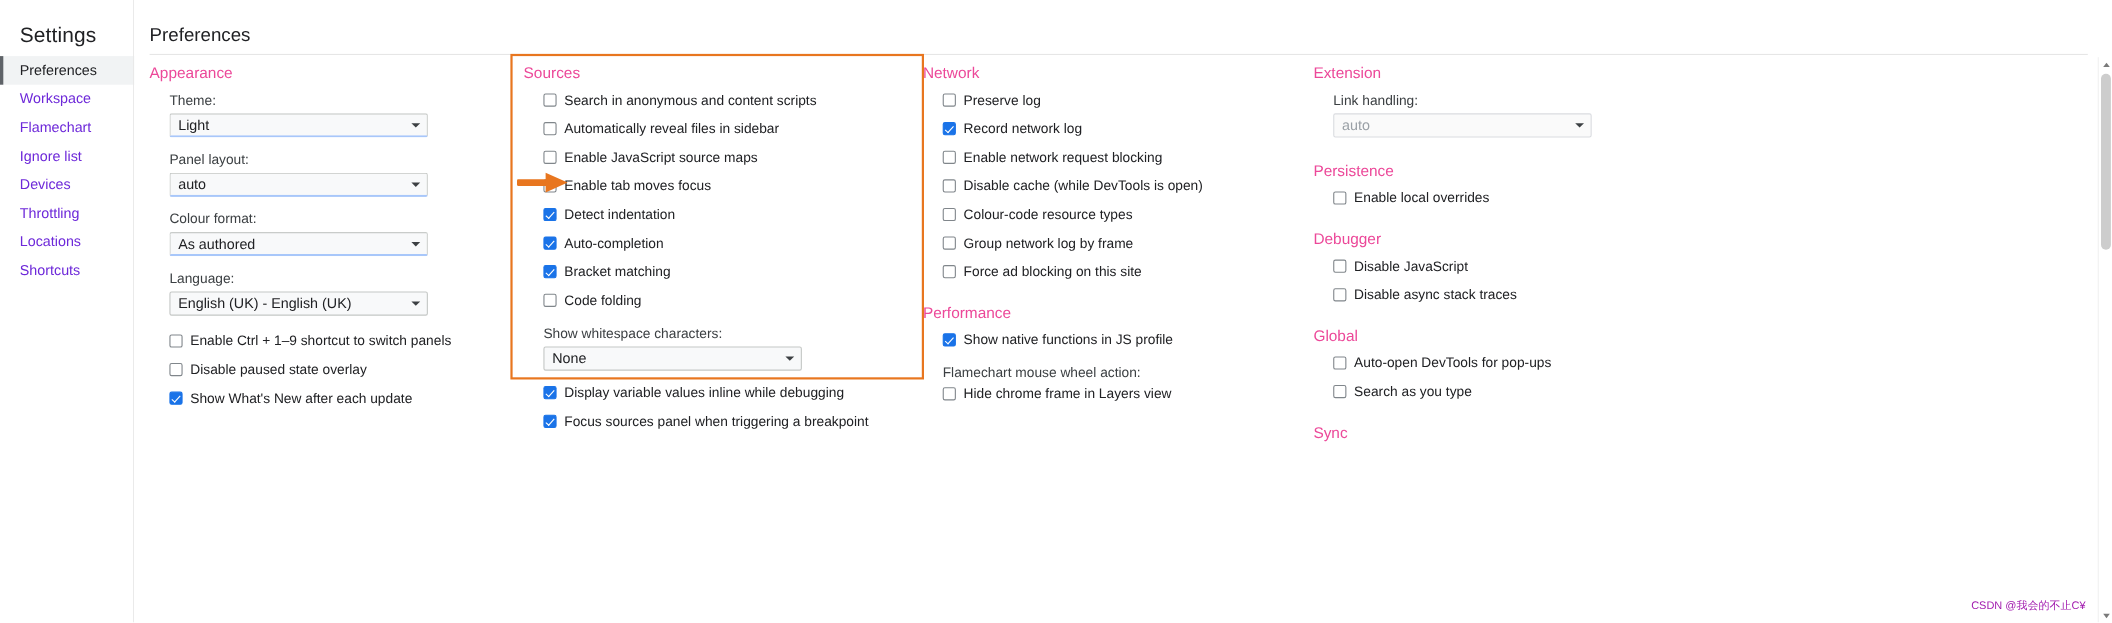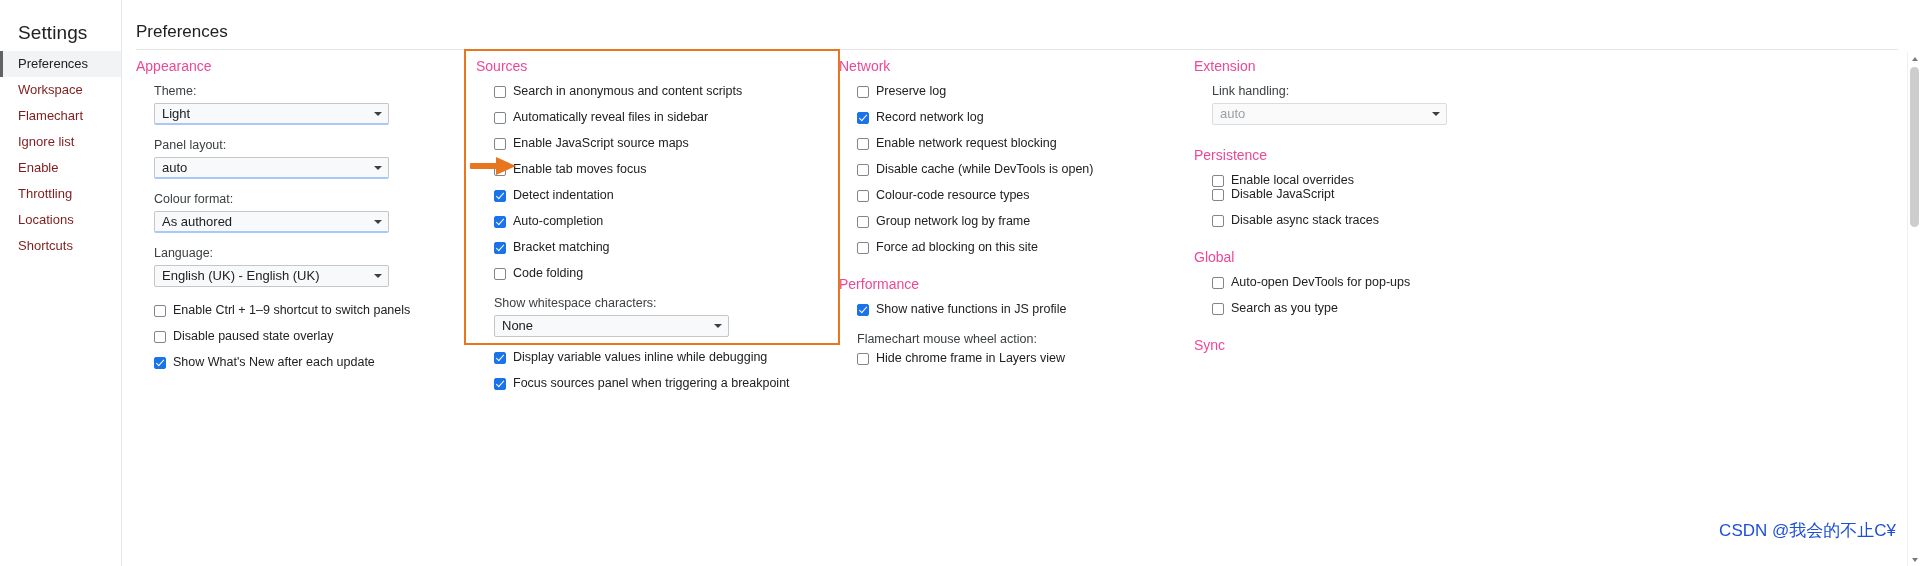--- a/index.html
+++ b/index.html
@@ -62,21 +62,21 @@
     position: absolute;
     left: 0; top: 51px;
     width: 150px;
   }
   .sidebar-item {
     position: relative;
     height: 26px;
     line-height: 26px;
     padding-left: 18px;
     font-size: 13px;
-    color: #7f1d1d;
+    color: #6d28d9;
     cursor: pointer;
     white-space: nowrap;
   }
   .sidebar-item.selected {
     background: #f1f3f4;
     color: #202124;
   }
   .sidebar-item.selected::before {
     content: "";
     position: absolute;
@@ -177,21 +177,21 @@
     width: 0; height: 0;
     border-left: 4px solid transparent;
     border-right: 4px solid transparent;
     border-top: 4.5px solid #3c4043;
     pointer-events: none;
   }
 
   
   .cb-row {
     display: flex;
-    align-items: center;
+    align-items: flex-start;
     margin: 0 0 12px 18px;
     cursor: pointer;
   }
   .cb-row:last-child { margin-bottom: 0; }
   .cb {
     flex: 0 0 auto;
     width: 12px; height: 12px;
     margin-top: 1px;
     border: 1px solid #80868b;
     border-radius: 2px;
@@ -276,23 +276,23 @@
     left: 2px; top: 15px;
     width: 9px; height: 160px;
     background: #cdcdcd;
     border-radius: 5px;
     cursor: pointer;
   }
 
   
   .watermark {
     position: absolute;
-    right: 24px; bottom: 24px;
-    font-size: 17px;
-    color: #1d4ed8;
+    right: 24px; bottom: 8px;
+    font-size: 10px;
+    color: #a21caf;
     white-space: nowrap;
     user-select: none;
     z-index: 7;
   }
 </style>
 </head>
 <body>
 
 <div id="root">
 
@@ -300,21 +300,21 @@
 
   <div class="close-btn">✕</div>
 
   <div class="sidebar">
     <div class="sidebar-title">Settings</div>
     <div class="sidebar-list" id="sidebar-list">
         <div class="sidebar-item selected"><span>Preferences</span></div>
         <div class="sidebar-item"><span>Workspace</span></div>
         <div class="sidebar-item"><span>Flamechart</span></div>
         <div class="sidebar-item"><span>Ignore list</span></div>
-        <div class="sidebar-item"><span>Enable</span></div>
+        <div class="sidebar-item"><span>Devices</span></div>
         <div class="sidebar-item"><span>Throttling</span></div>
         <div class="sidebar-item"><span>Locations</span></div>
         <div class="sidebar-item"><span>Shortcuts</span></div>
       </div>
   </div>
   <div class="sidebar-divider"></div>
 
   <div class="content">
     <div class="page-title">Preferences</div>
     <div class="title-rule"></div>
@@ -480,20 +480,21 @@
         </div>
 
         <div class="section-head gap">Persistence</div>
         <div id="col4-persistence">
             <div class="cb-row">
               <span class="cb"></span>
               <span class="cb-label">Enable local overrides</span>
             </div>
           </div>
 
+        <div class="section-head gap">Debugger</div>
         <div id="col4-debugger">
             <div class="cb-row">
               <span class="cb"></span>
               <span class="cb-label">Disable JavaScript</span>
             </div>
             <div class="cb-row">
               <span class="cb"></span>
               <span class="cb-label">Disable async stack traces</span>
             </div>
           </div>

